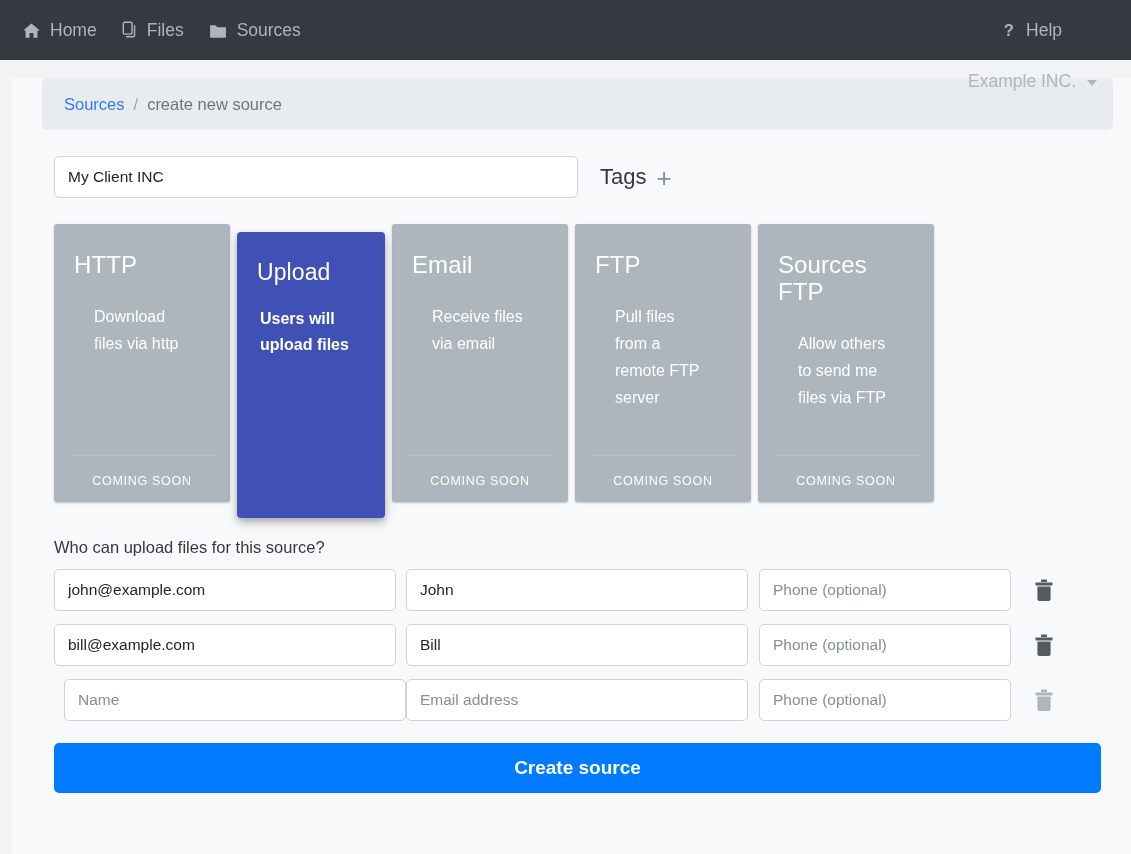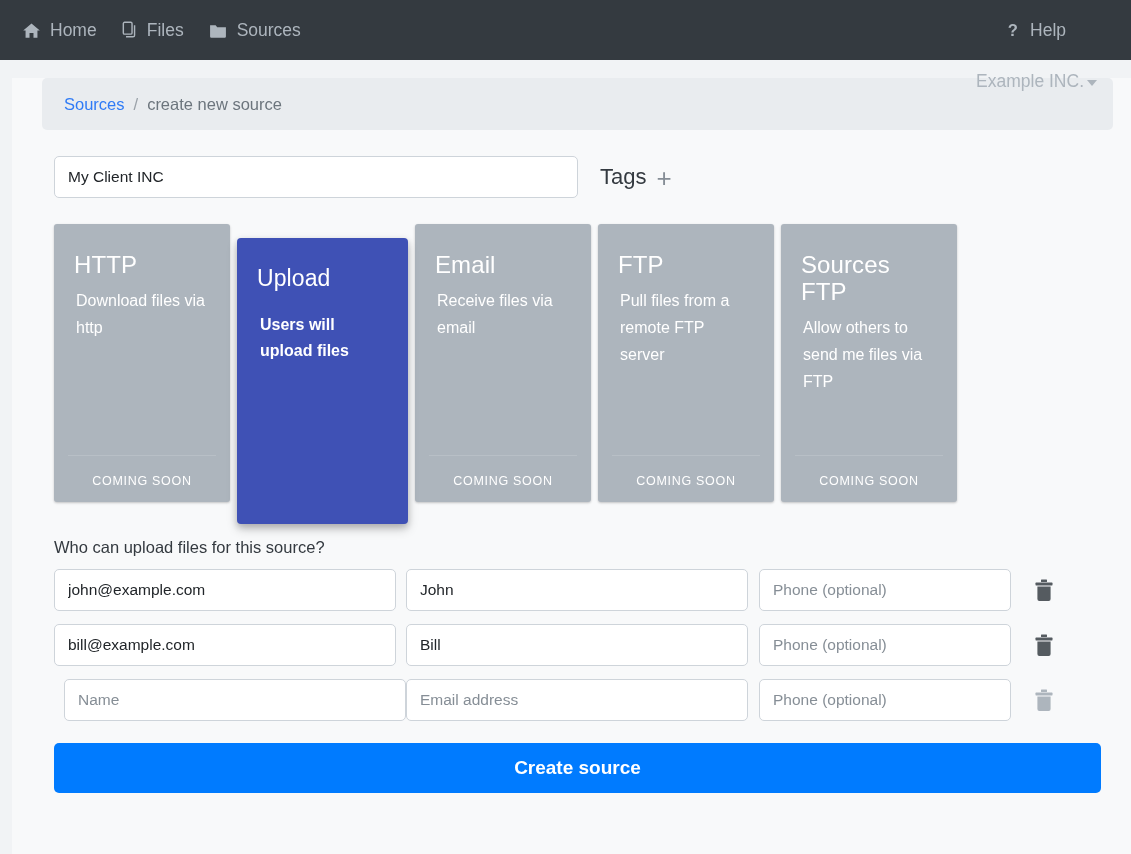--- a/index.html
+++ b/index.html
@@ -25,21 +25,21 @@
   .nav-item {
     display: flex; align-items: center; gap: 9px;
     color: #adb5bd;
     font-size: 17.5px;
     cursor: pointer;
     white-space: nowrap;
   }
   .nav-item .ic { display: flex; align-items: center; }
   .nav-item svg { display: block; }
   .nav-brand {
-    display: flex; align-items: center; gap: 1px;
+    display: flex; align-items: center; gap: 9px;
     color: #adb5bd; font-size: 17.5px; cursor: pointer;
   }
   .caret {
     width: 0; height: 0;
     border-left: 5.5px solid transparent;
     border-right: 5.5px solid transparent;
     border-top: 6px solid #adb5bd;
     margin-left: 2px; margin-top: 3px;
   }
 
@@ -114,38 +114,38 @@
     color: #ffffff;
     padding: 28px 0 0 0;
     position: relative;
     cursor: pointer;
     box-shadow: 0 1px 3px rgba(0,0,0,0.13), 0 1px 2px rgba(0,0,0,0.10);
     margin-top: 4px;
   }
   .card.selected {
     background: #3f51b5;
     height: 286px;
-    margin-top: 18px;
-    width: 171px;
+    margin-top: 12px;
+    width: 148px;
     border-radius: 4px;
     box-shadow: 0 5px 11px rgba(0,0,0,0.20), 0 3px 6px rgba(0,0,0,0.16);
     z-index: 3;
   }
   .card-title {
     font-size: 24px;
     font-weight: 400;
     padding: 0 20px;
     line-height: 1.12;
     letter-spacing: 0.1px;
   }
   .card.selected .card-title { font-size: 23px; }
   .card-desc {
     font-size: 16px;
-    padding: 0 22px;
-    margin-top: 8px;
+    padding: 0 40px;
+    margin-top: 24px;
     line-height: 1.7;
   }
   .card.selected .card-desc {
     font-weight: bold;
     margin-top: 20px;
     padding: 0 23px;
     line-height: 1.67;
   }
   .card-footer {
     position: absolute;

